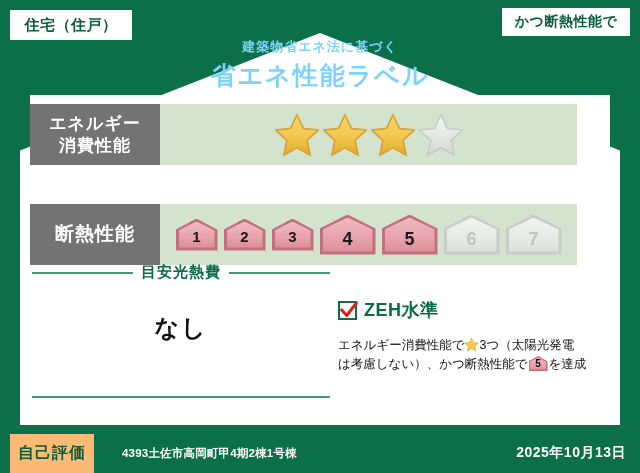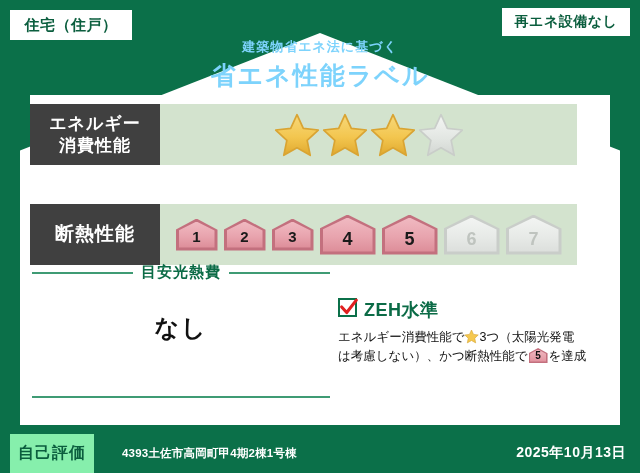--- a/index.html
+++ b/index.html
@@ -74,21 +74,21 @@
     width: 547px;
     height: 61px;
     display: flex;
     align-items: stretch;
   }
   #row-energy { top: 104px; }
   #row-insul  { top: 204px; }
 
   .row-label {
     width: 130px;
-    background: #404040;
+    background: #737373;
     color: #ffffff;
     font-weight: bold;
     font-size: 17px;
     display: flex; flex-direction: column;
     align-items: center; justify-content: center;
     line-height: 1.28;
     letter-spacing: 1px;
   }
   .row-label.single { font-size: 19px; }
   .row-body {
@@ -170,22 +170,22 @@
     background: #3f9b74;
   }
 
   
   #zeh {
     position: absolute;
     left: 338px; top: 298px;
     width: 268px;
   }
   #zeh-title {
-    display: flex; gap: 7px;
-    margin-bottom: 6px;
+    display: flex; align-items: center; gap: 7px;
+    margin-bottom: 14px;
   }
   .checkbox {
     width: 19px; height: 19px;
     border: 2px solid #0b7049;
     background: #ffffff;
     position: relative;
     flex: none;
   }
   .checkbox svg { position: absolute; left: -2px; top: -4px; width: 22px; height: 22px; }
   #zeh-title .label {
@@ -221,21 +221,21 @@
   
   #bottombar {
     position: absolute;
     left: 0; bottom: 0;
     width: 640px; height: 40px;
     background: #0b7049;
     display: flex; align-items: center;
   }
   #eval-badge {
     margin-left: 10px;
-    background: #86efac;
+    background: #fdba74;
     color: #0b5e3e;
     font-weight: bold;
     font-size: 16px;
     padding: 9px 8px;
     letter-spacing: 1px;
   }
   #address {
     margin-left: 28px;
     color: #ffffff;
     font-size: 11.5px;
@@ -253,21 +253,21 @@
 </style>
 </head>
 <body>
 
 <div id="root">
 
   <div id="house"></div>
   <div id="panel"></div>
 
   <div class="corner-badge" id="badge-type">住宅（住戸）</div>
-  <div class="corner-badge" id="badge-renew">再エネ設備なし</div>
+  <div class="corner-badge" id="badge-renew">かつ断熱性能で</div>
 
   <div id="title-wrap">
     <div id="title-sub">建築物省エネ法に基づく</div>
     <div id="title-main">省エネ性能ラベル</div>
   </div>
 
   <div class="row" id="row-energy">
     <div class="row-label">
       <span>エネルギー</span>
       <span>消費性能</span>

